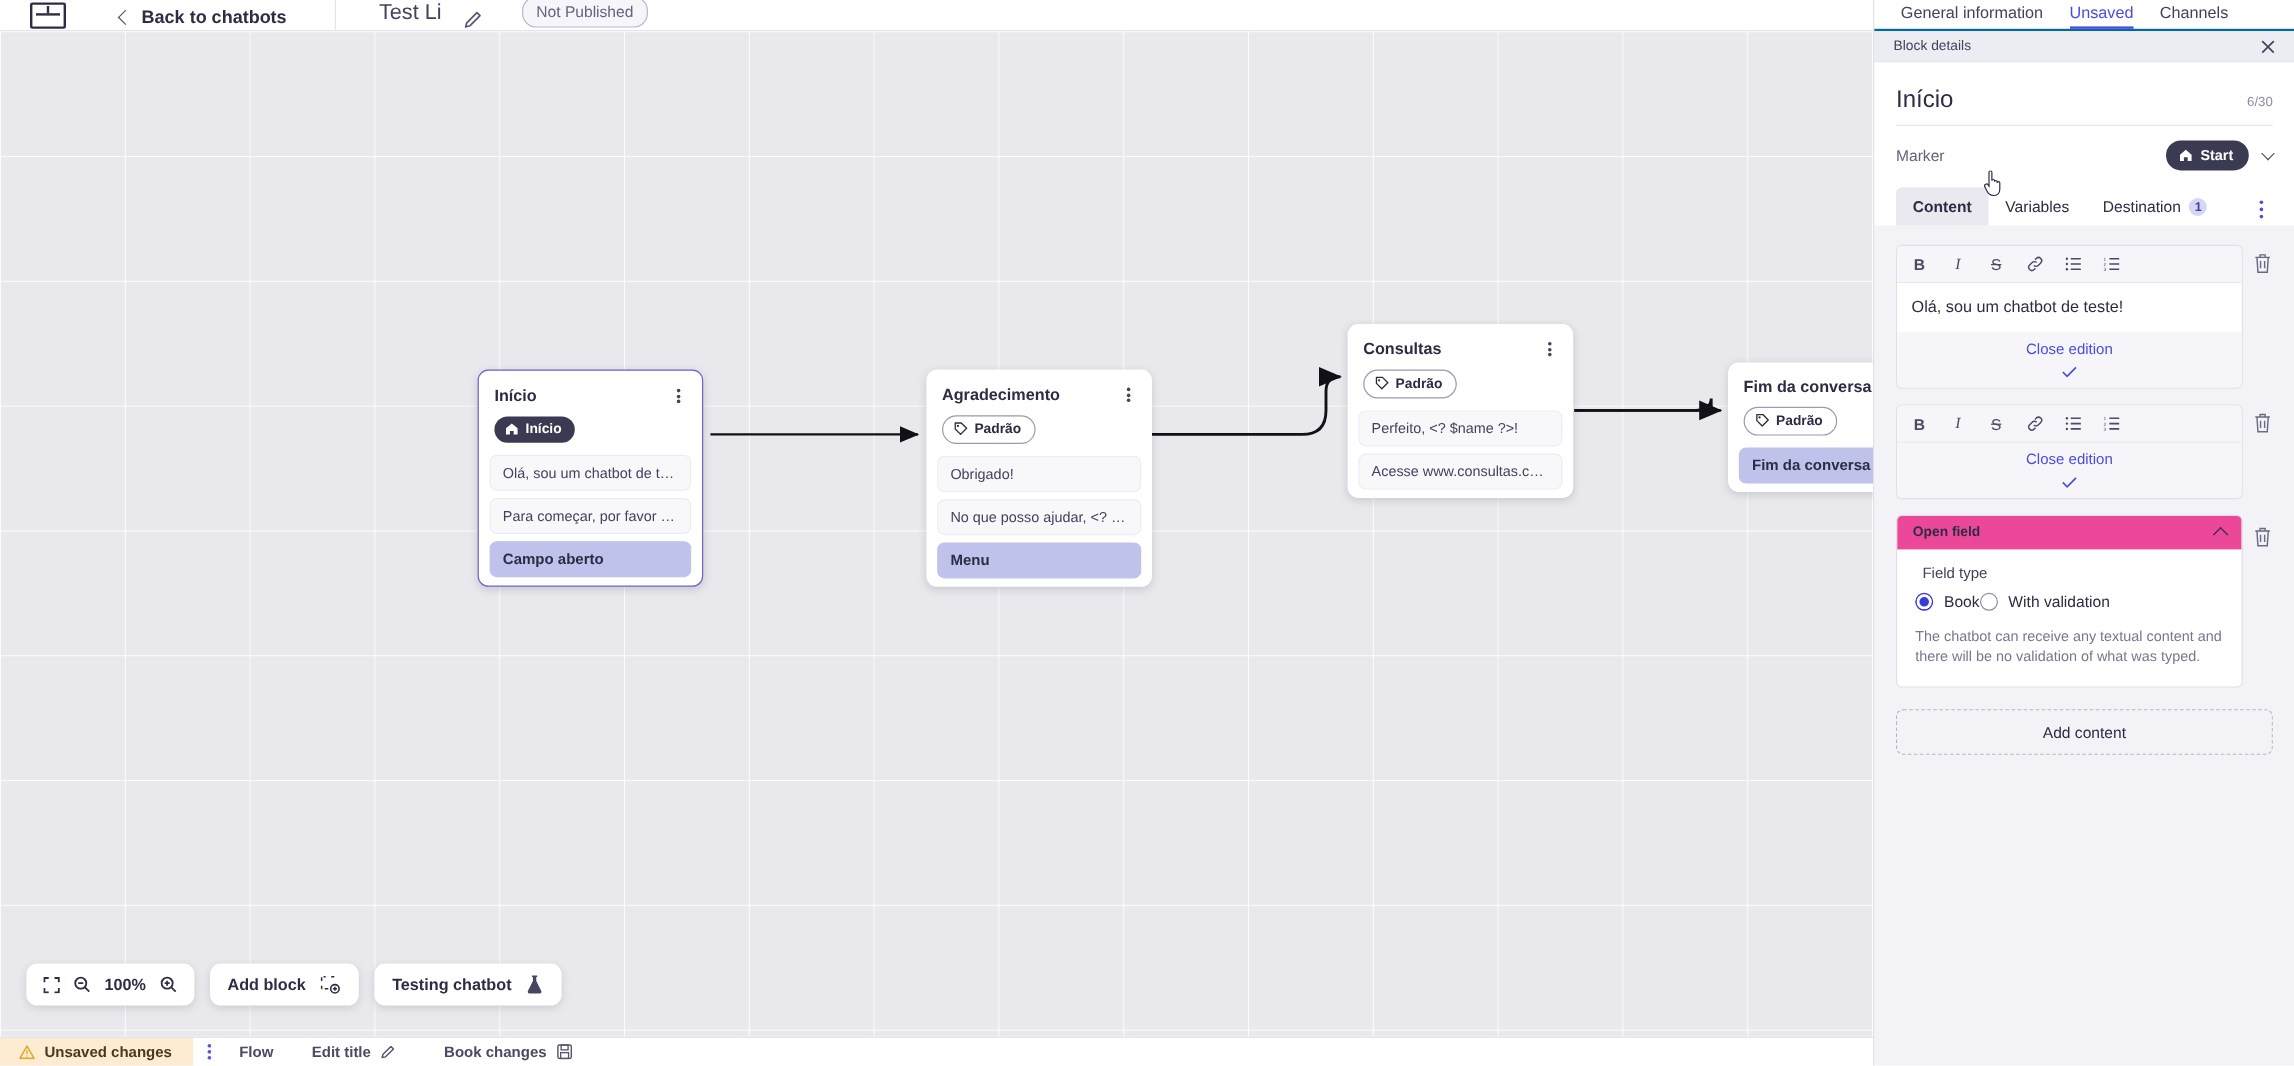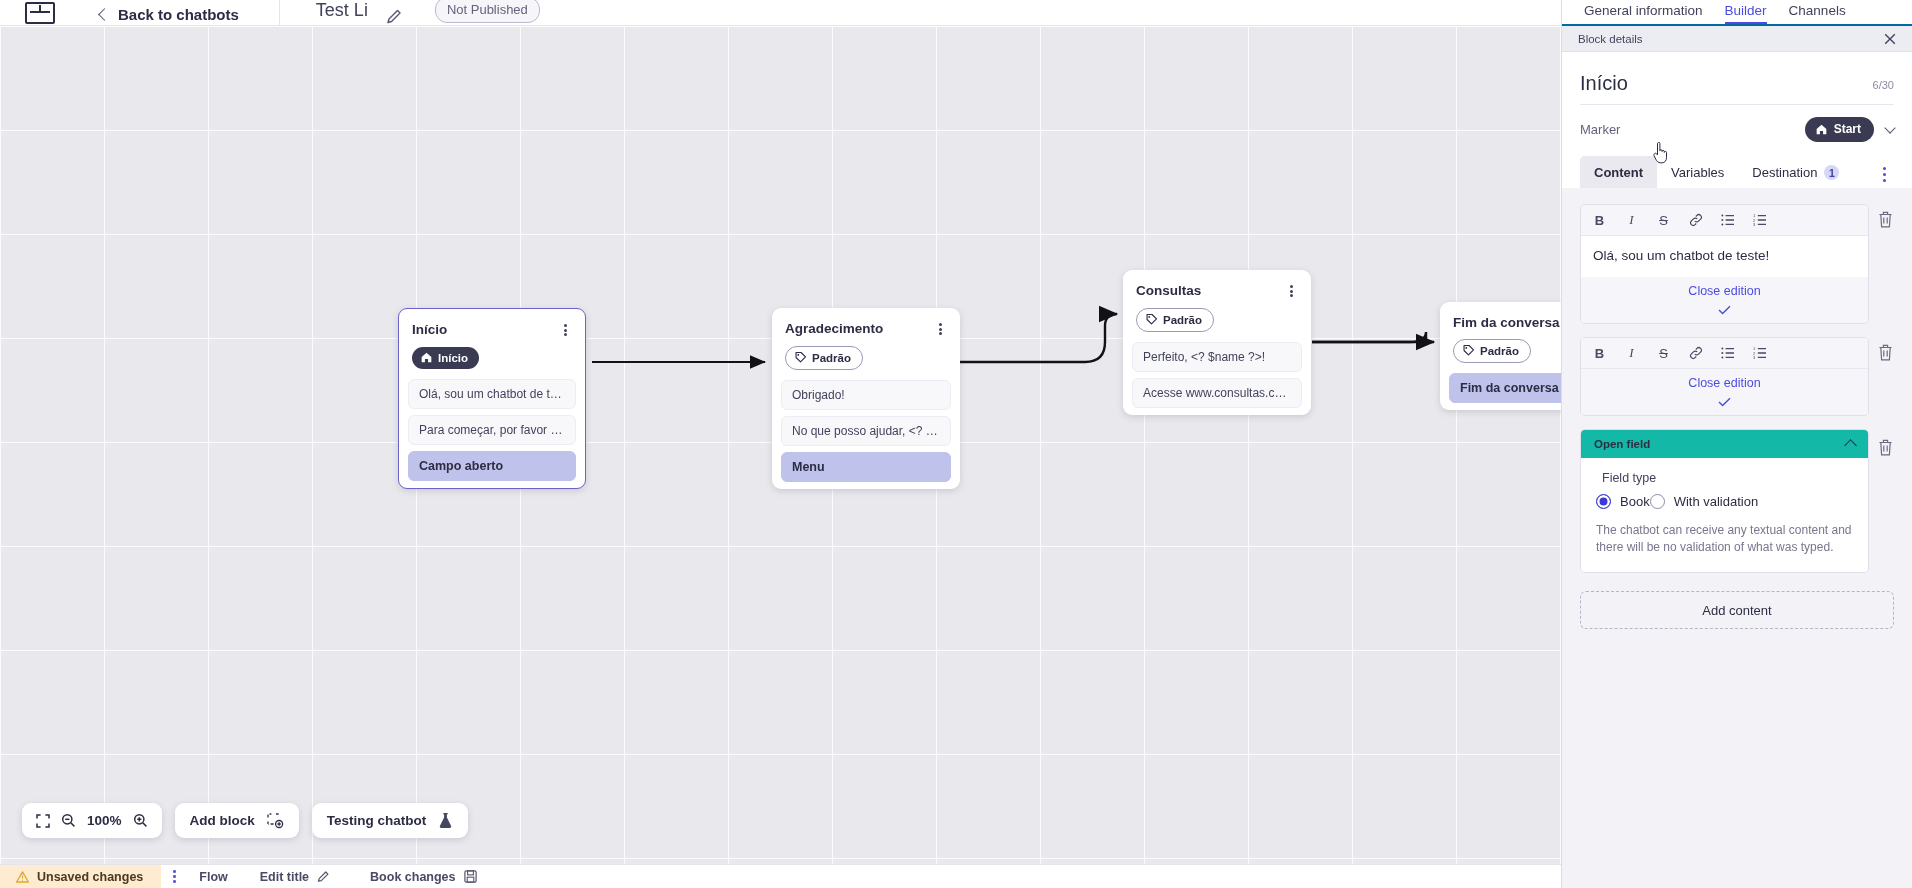--- a/index.html
+++ b/index.html
@@ -235,21 +235,21 @@
   }
   .ed-foot {
     background: #f6f6fa; padding: 7px 12px 8px; display: flex;
     justify-content: flex-end; align-items: center; gap: 7px; flex-direction: column;
   }
   .close-ed { font-size: 12.5px; color: #4b4be0; cursor: pointer; }
   .trash { width: 17px; height: 19px; cursor: pointer; margin-top: 6px; flex: none; }
 
   .openfield { flex: 1; border-radius: 5px; overflow: hidden; border: 1px solid #dfdfe9; }
   .of-head {
-    background: #14b8a6; padding: 8px 13px; display: flex;
+    background: #ec4899; padding: 8px 13px; display: flex;
     align-items: center; justify-content: space-between;
   }
   .of-title { font-size: 11.5px; font-weight: bold; color: #2c2c44; }
   .chev-up {
     width: 9px; height: 9px; border-left: 1.7px solid #2c2c44;
     border-top: 1.7px solid #2c2c44; transform: rotate(45deg);
     margin-top: 3px; cursor: pointer;
   }
   .of-body { background: #ffffff; padding: 13px 15px 16px; }
   .ft-lbl { font-size: 12.5px; color: #42425c; margin: 0 0 9px 6px; }
@@ -477,21 +477,21 @@
         <rect x="3.6" y="0.9" width="5.8" height="4" fill="none" stroke="#55556e" stroke-width="1.1"></rect>
         <rect x="3.2" y="7.2" width="6.6" height="4.9" fill="none" stroke="#55556e" stroke-width="1.1"></rect>
       </svg>
     </span>
   </div>
 
   <div class="rpanel">
 
     <div class="rtabs">
       <span class="rtab">General information</span>
-      <span class="rtab active">Builder</span>
+      <span class="rtab active">Unsaved</span>
       <span class="rtab">Channels</span>
     </div>
 
     <div class="blockdetails">
       <span class="bd-label">Block details</span>
       <span class="closex">
         <svg width="16" height="16" viewBox="0 0 16 16" stroke="#42425c" stroke-width="1.4">
           <path d="M3.2 3.2 L12.8 12.8 M12.8 3.2 L3.2 12.8"></path>
         </svg>
       </span>

